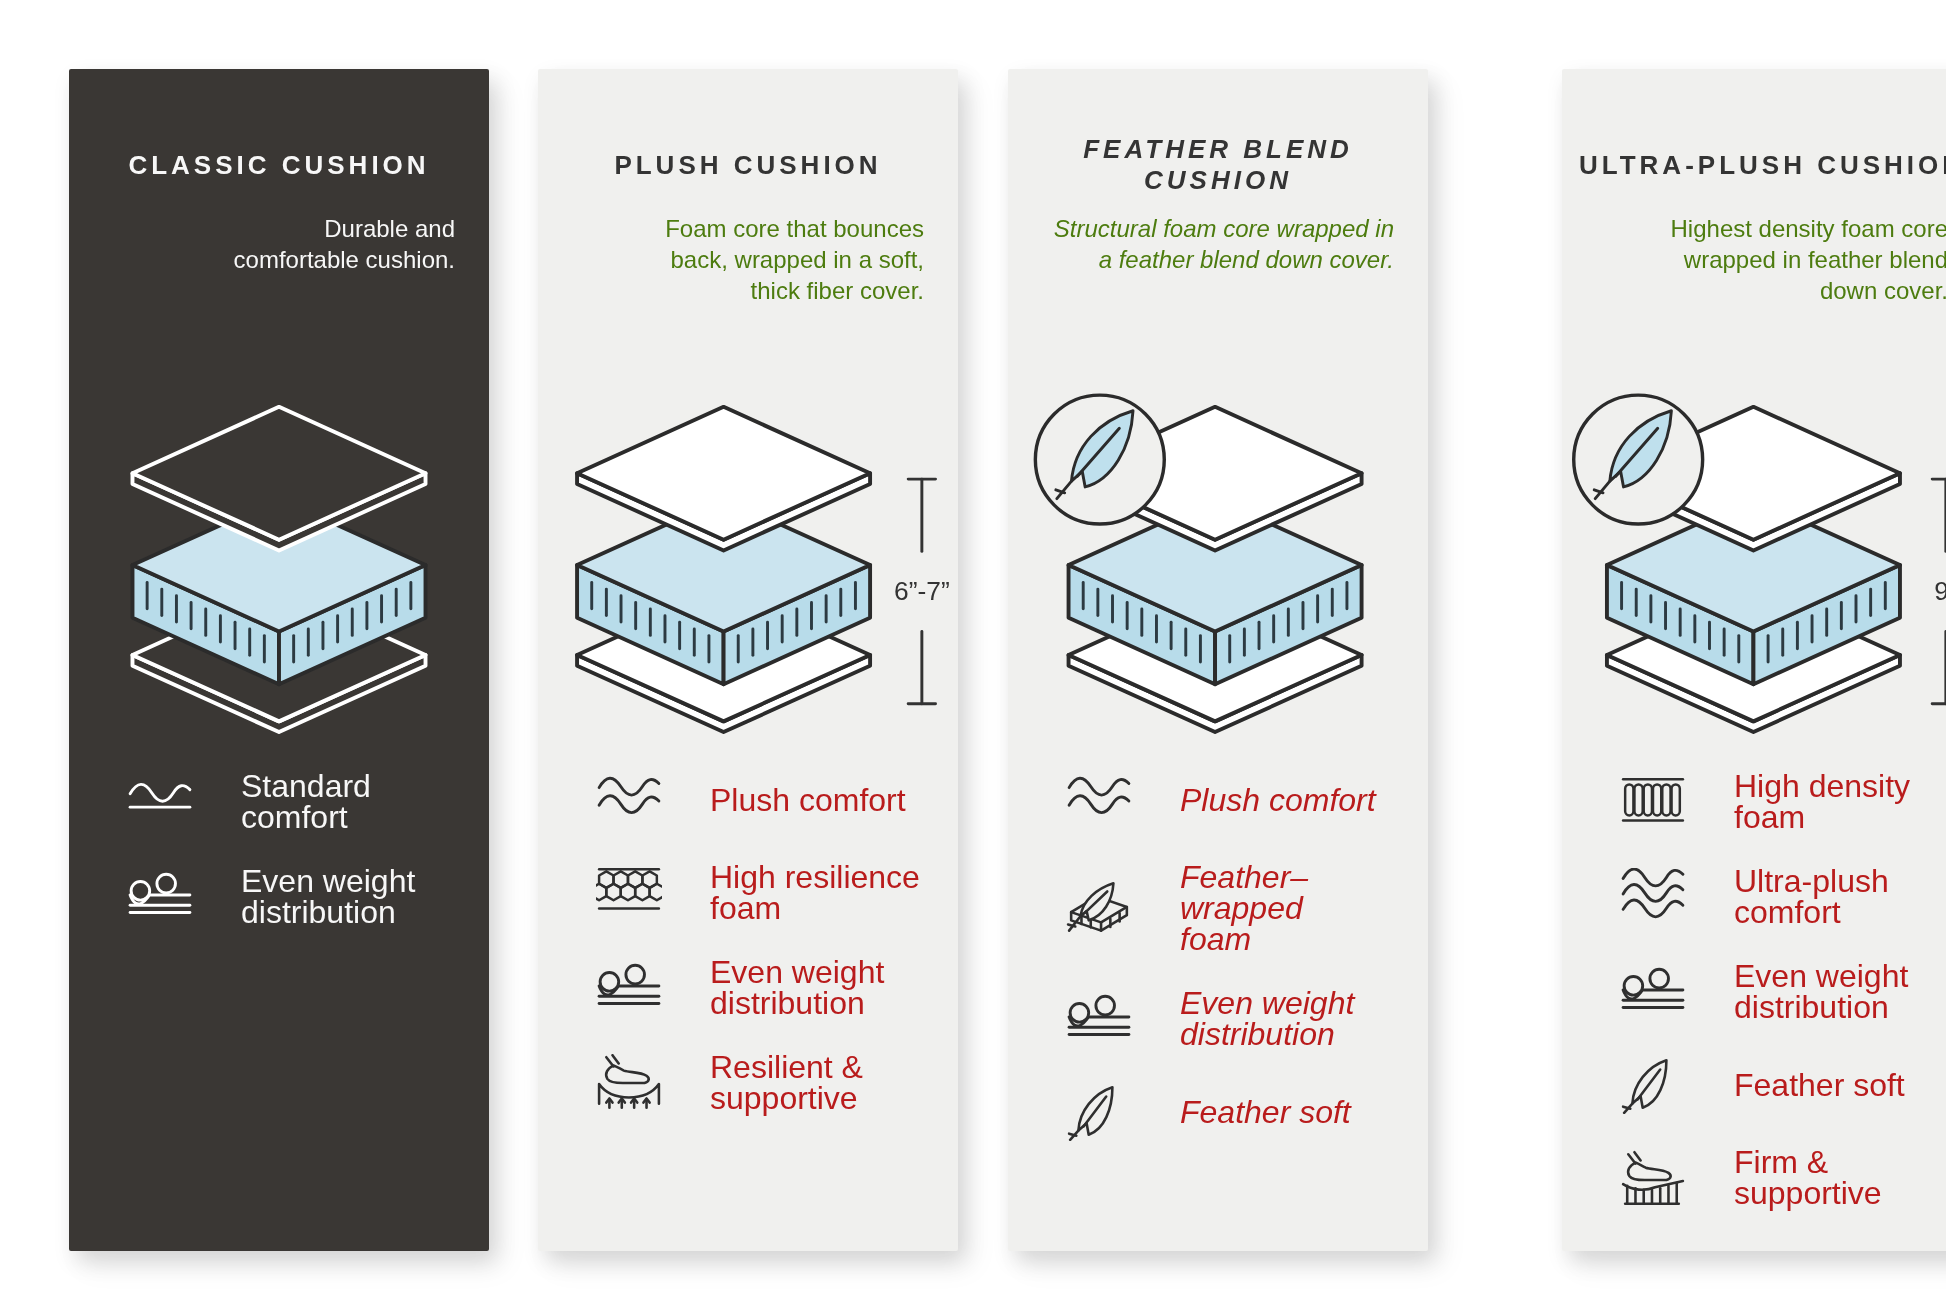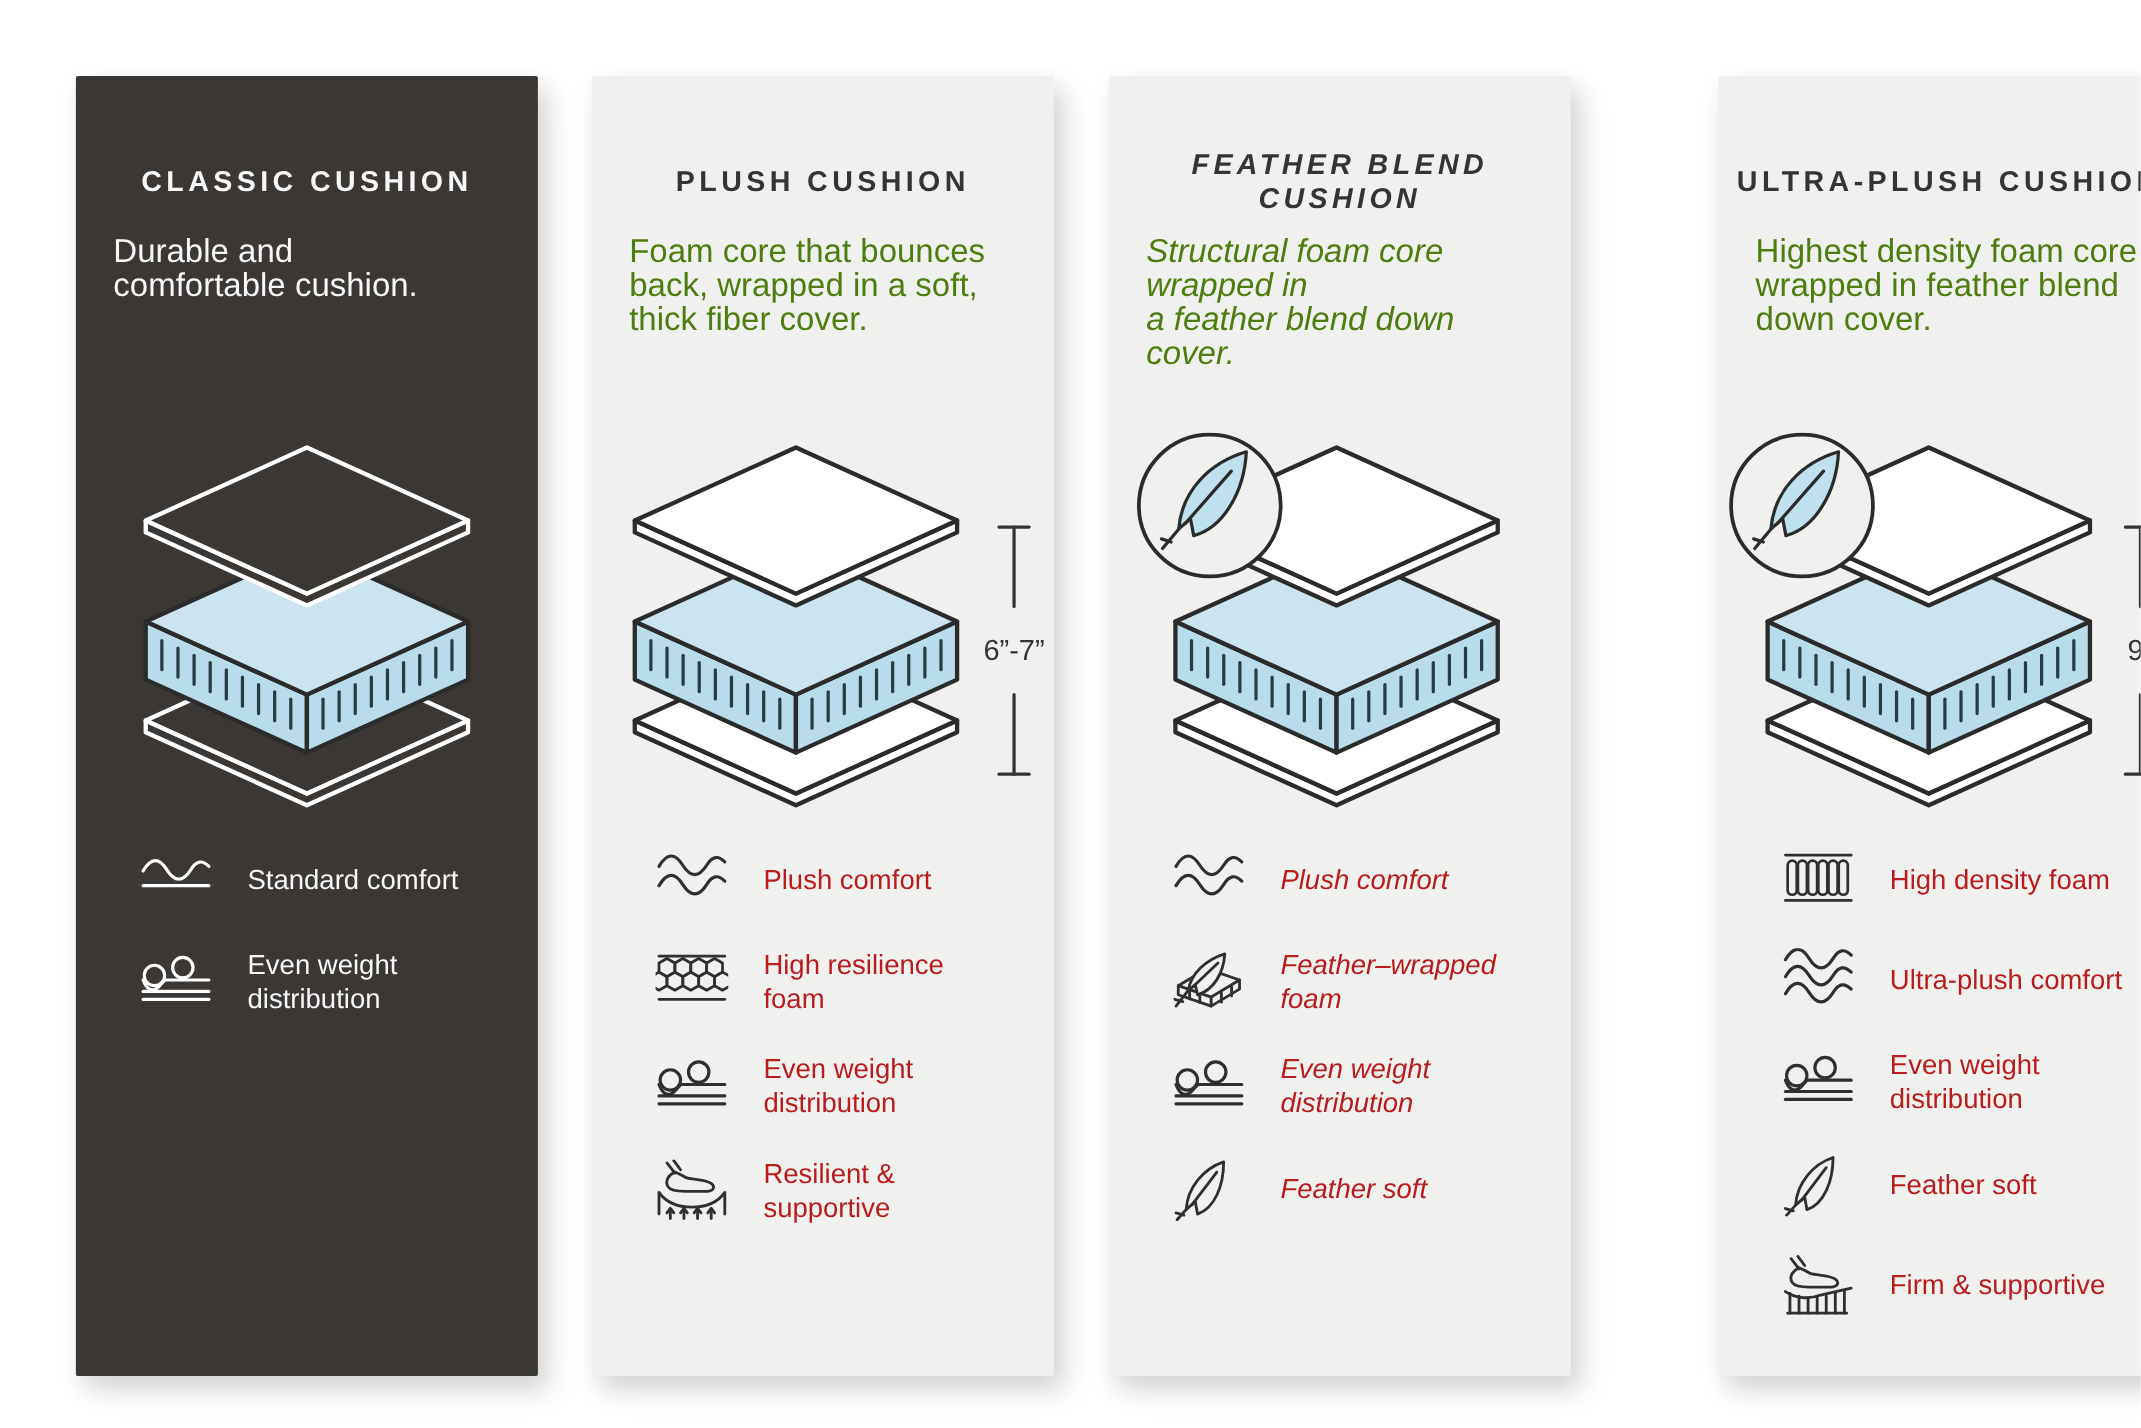--- a/index.html
+++ b/index.html
@@ -14,29 +14,29 @@
   .panel.dark  { background:#3a3734; color:#f7f7f7; }
   .panel-title {
     margin:58px 12px 0; height:76px;
     display:flex; align-items:center; justify-content:center;
     text-align:center; font-size:26px; font-weight:800;
     letter-spacing:4px; line-height:31px;
   }
   .panel.light .panel-title { color:#343434; }
   .panel-desc {
     margin:10px 34px 0; height:140px;
-    text-align:left; font-size:30px; line-height:31px;
+    text-align:right; font-size:24px; line-height:31px;
     white-space:pre-line;
   }
   .panel.light .panel-desc { color:#4d7c0f; }
   .diagram { height:390px; padding-top:20px; display:flex; justify-content:center; align-items:flex-end; }
   .features { list-style:none; margin:28px 20px 0 58px; }
   .feature { display:flex; align-items:center; margin-bottom:33px; }
   .feature-icon { width:70px; flex:0 0 70px; display:flex; align-items:center; }
-  .feature-label { margin-left:28px; font-size:25px; line-height:31px; }
+  .feature-label { margin-left:44px; font-size:32px; line-height:31px; }
   .panel.light .feature-label { color:#b91c1c; }
 </style>
 </head>
 <body>
 
 <div class="stage" id="stage">
     <section class="panel dark" style="left: 69px;">
     <h2 class="panel-title">CLASSIC CUSHION</h2>
     <p class="panel-desc">Durable and
 comfortable cushion.</p>

